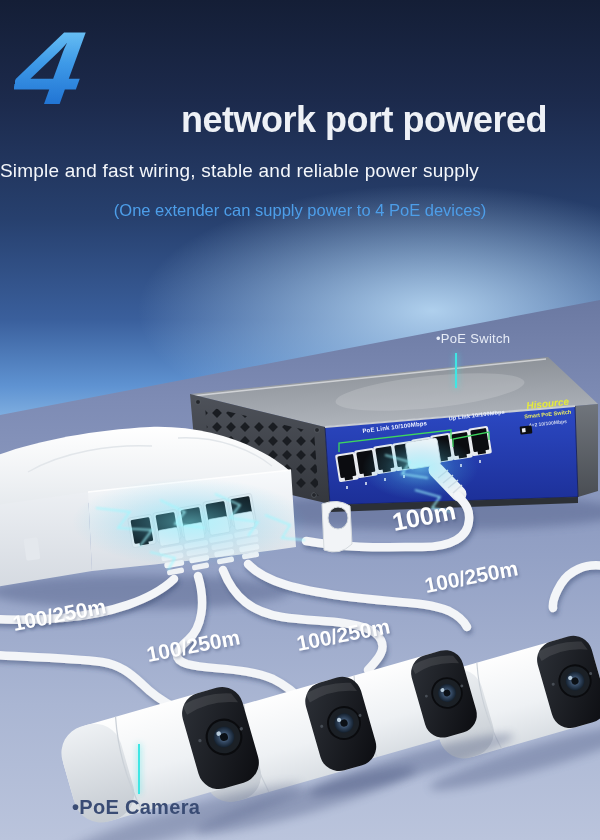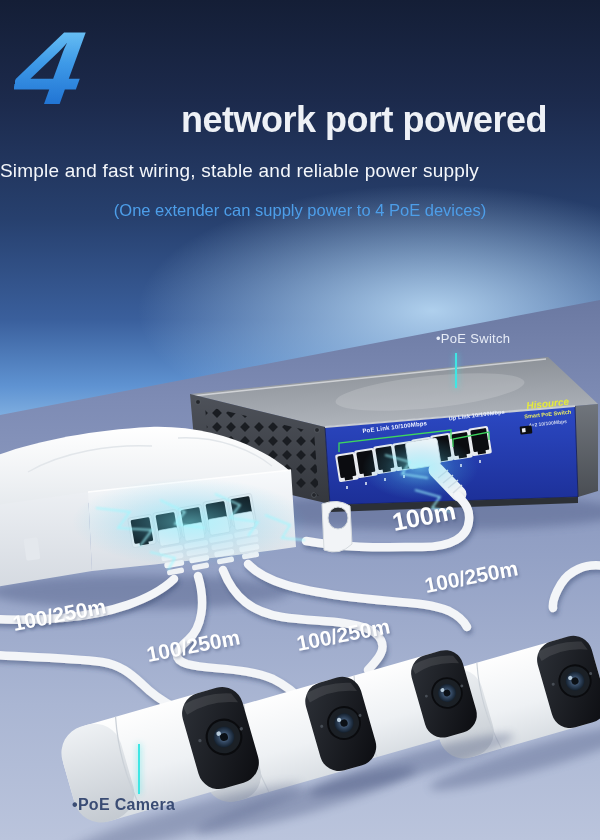--- a/index.html
+++ b/index.html
@@ -18,21 +18,21 @@
   @supports ((-webkit-background-clip:text)){
     .hdr-num{background:linear-gradient(180deg,#7cd0f8 0%,#3e9ae8 45%,#1666cc 100%);
       -webkit-background-clip:text;background-clip:text;color:transparent;}}
   .t1{position:absolute;left:108px;top:52px;color:#eef1f6;font-size:36px;font-weight:700;letter-spacing:-.5px;white-space:nowrap;}
   .t2{position:absolute;left:150px;top:99px;width:380px;text-align:center;color:#eef1f6;font-size:36px;font-weight:700;letter-spacing:-.5px;white-space:nowrap;margin-left:24px;}
   .sub{position:absolute;left:0;right:0;top:160px;text-align:left;color:#f4f7fb;font-size:19px;font-weight:500;letter-spacing:.2px;}
   .note{position:absolute;left:0;right:0;top:193px;text-align:center;font-size:16.5px;font-weight:500;margin-top:8px;}
   .scene{position:absolute;left:0;top:0;}
   .callout-line{position:absolute;width:2px;background:#3fe6e4;box-shadow:0 0 6px rgba(65,231,229,.9);}
   .lbl-switch{position:absolute;left:436px;top:331px;color:#e7ecf7;font-size:13px;font-weight:500;letter-spacing:.3px;}
-  .lbl-camera{position:absolute;left:72px;top:796px;font-size:16px;font-weight:700;letter-spacing:.3px;}
+  .lbl-camera{position:absolute;left:72px;top:796px;font-size:20px;font-weight:700;letter-spacing:.3px;}
   .dist{position:absolute;color:#fff;font-weight:600;transform:rotate(-11deg);
     text-shadow:1px 2px 3px rgba(35,48,90,.35);white-space:nowrap;}
   .d100{left:392px;top:502px;font-size:25px;}
   .d1{left:12px;top:603px;font-size:21px;}
   .d2{left:146px;top:634px;font-size:21px;}
   .d3{left:296px;top:623px;font-size:21px;}
   .d4{left:424px;top:565px;font-size:21px;}
   
   .grpTxt{font:700 6px "Liberation Sans",sans-serif;fill:#eef3ff;letter-spacing:.2px;}
   .grpTxt2{font:700 5.5px "Liberation Sans",sans-serif;fill:#eef3ff;letter-spacing:.2px;}

